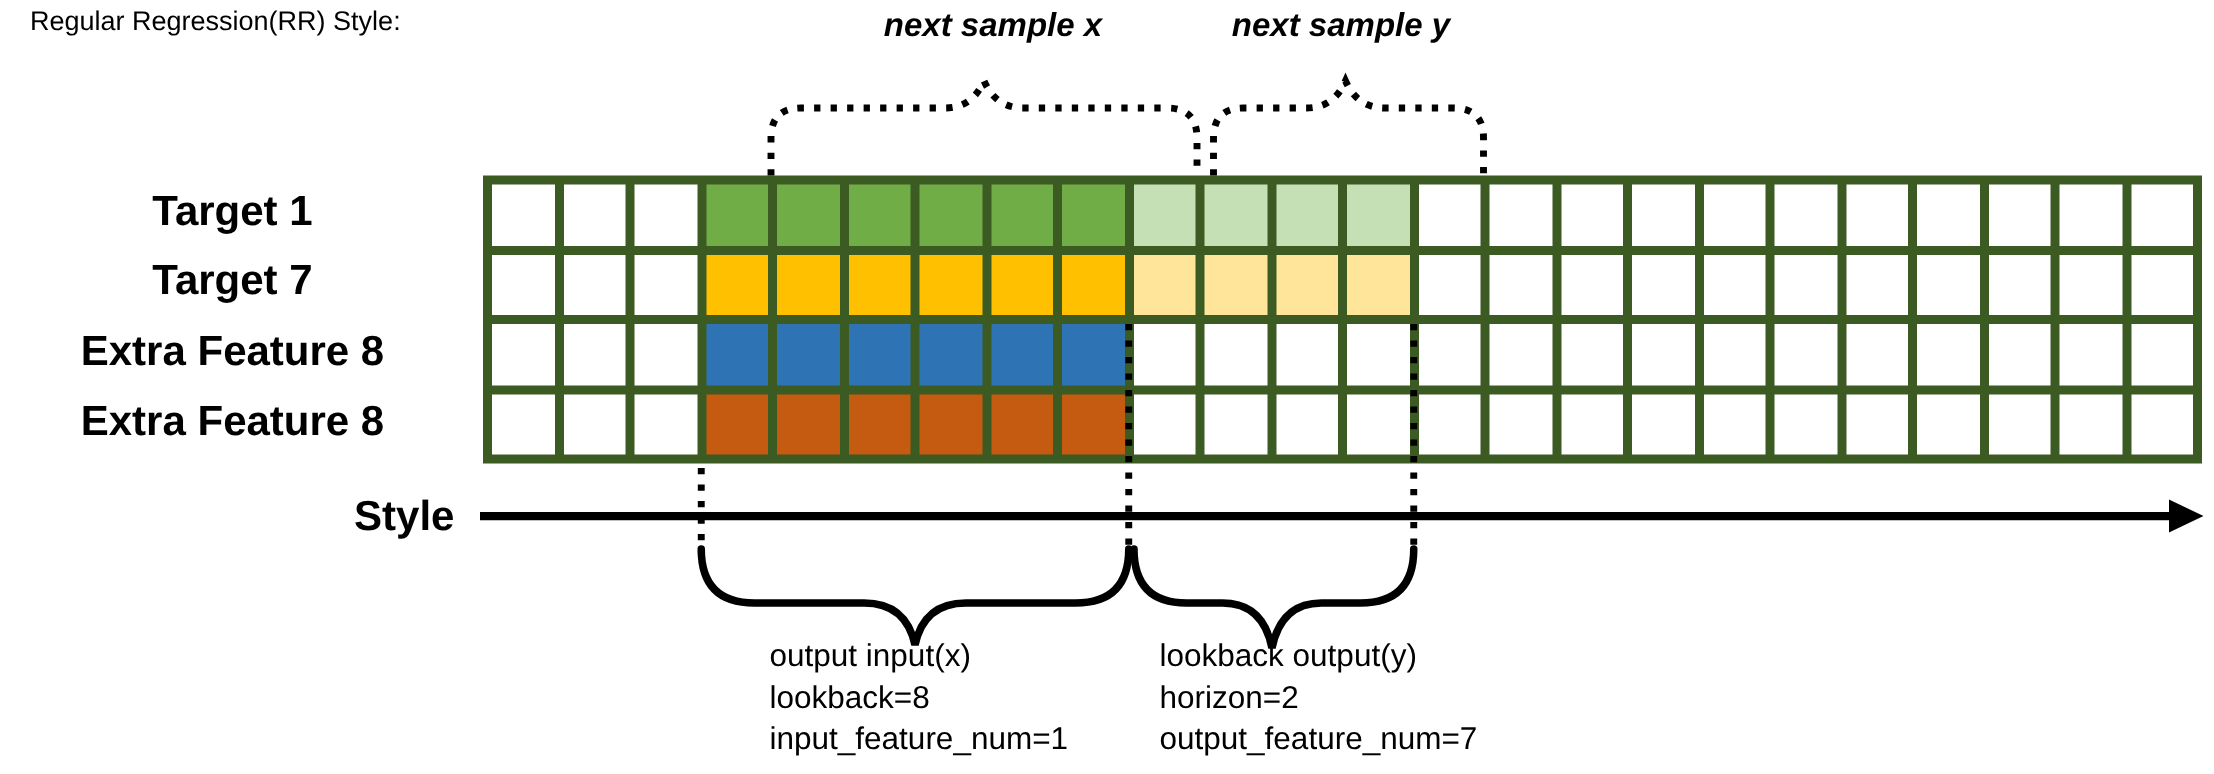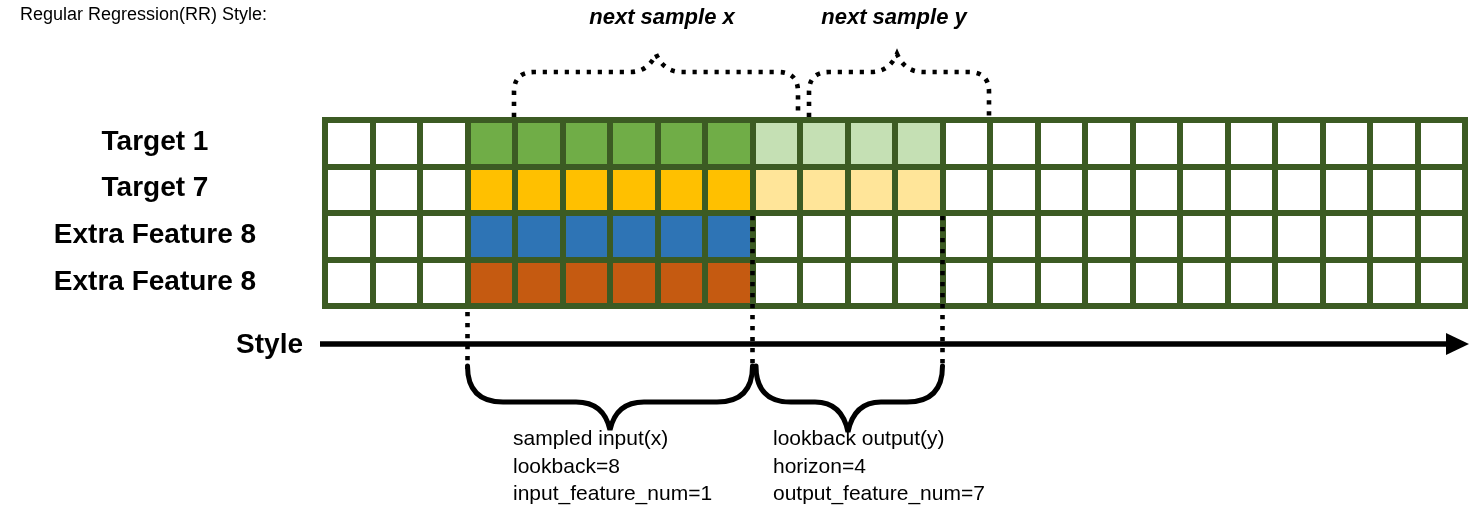--- a/index.html
+++ b/index.html
@@ -204,23 +204,23 @@
 
     <line x1="320" y1="344" x2="1448" y2="344" stroke="#000" stroke-width="5.5"></line>
     <polygon points="1446,333 1446,355 1469,344" fill="#000"></polygon>
 
     <path d="M 467.5 366 Q 467.5 402 503 402 L 576 402 Q 604 402 610 430 Q 616 402 644 402 L 717 402 Q 752.5 402 752.5 366" fill="none" stroke="#000" stroke-width="5" stroke-linecap="round"></path>
 
     <path d="M 756 366 Q 756 402 791 402 L 815 402 Q 842 402 848 432 Q 854 402 881 402 L 907 402 Q 942.5 402 942.5 366" fill="none" stroke="#000" stroke-width="5" stroke-linecap="round"></path>
   </svg>
 
   <div class="caption" id="caption-input">
-    <div>sampled input(x)</div>
+    <div>output input(x)</div>
     <div>lookback=8</div>
     <div>input_feature_num=1</div>
   </div>
   <div class="caption" id="caption-output">
     <div>lookback output(y)</div>
-    <div>horizon=4</div>
+    <div>horizon=2</div>
     <div>output_feature_num=7</div>
   </div>
 
 </div>
 
 </body></html>

